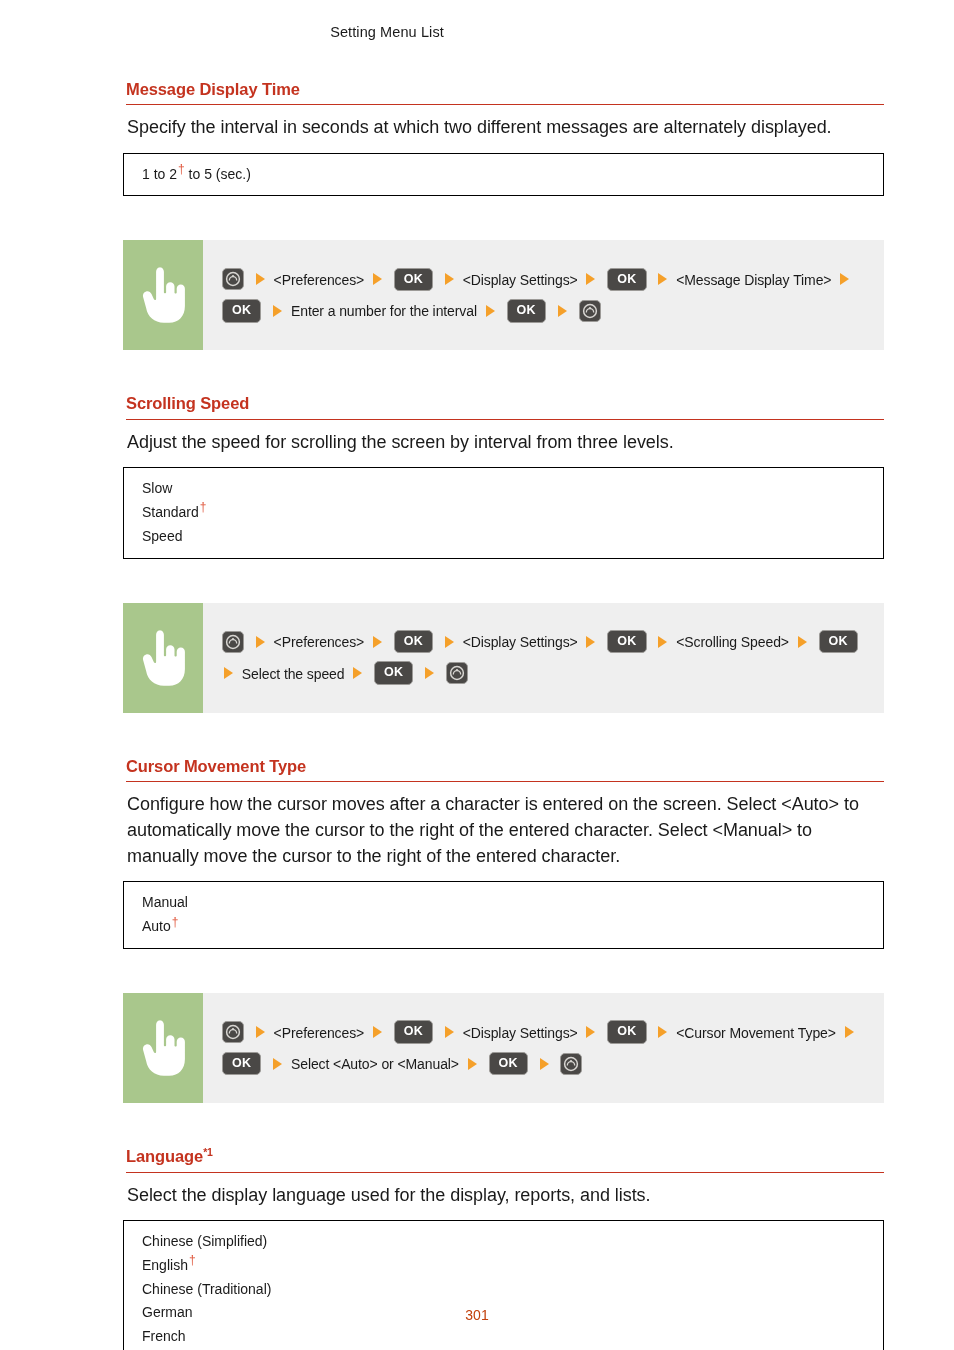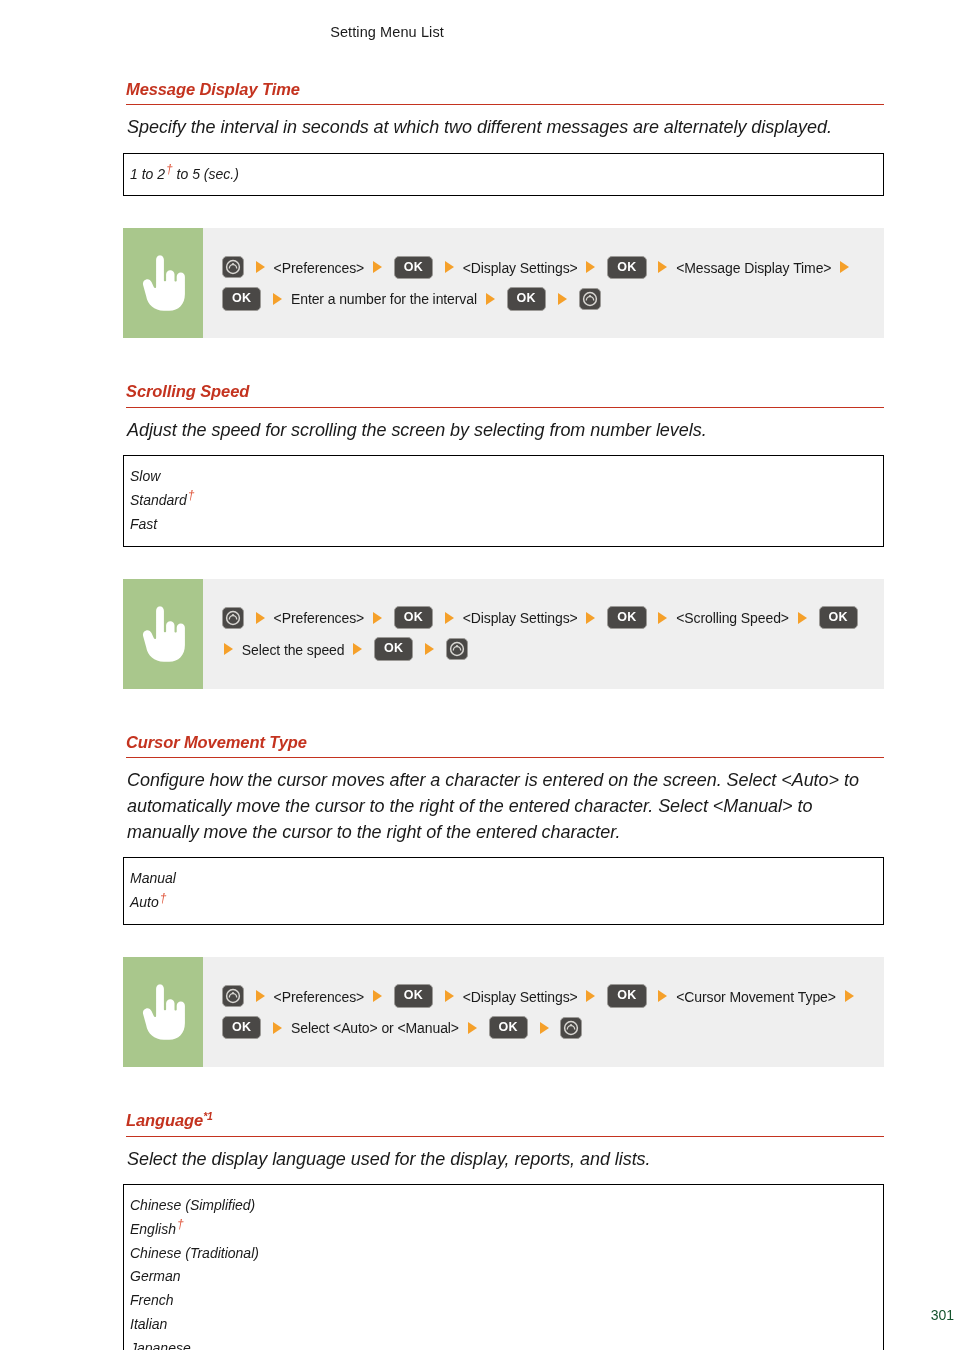--- a/index.html
+++ b/index.html
@@ -36,22 +36,21 @@
   
   .content {
     position: absolute;
     left: 123px;
     top: 80px;
     width: 761px;
   }
 
   
   .section {
-    margin-bottom: 0;
-    font-style: italic;
+    margin-bottom: 12px;
   }
   .sec-heading {
     font-size: 16.5px;
     font-weight: bold;
     color: #C4331F;
     border-bottom: 1.6px solid #C4331F;
     padding-bottom: 5px;
     margin: 0 0 9px 3px;
     line-height: 1.18;
     letter-spacing: -0.1px;
@@ -69,21 +68,21 @@
     margin: 0 0 12px 4px;
     color: #1a1a1a;
     letter-spacing: -0.05px;
     max-width: 760px;
   }
 
   
   .value-box {
     border: 1.4px solid #000000;
     box-sizing: border-box;
-    padding: 9px 0 9px 6px;
+    padding: 9px 0 9px 18px;
     font-size: 14px;
     line-height: 1.0;
     background: #fff;
   }
   .value-box .opt {
     padding: 2px 0 3px 0;
     line-height: 1.35;
     white-space: nowrap;
   }
   .dagger {
@@ -194,23 +193,23 @@
   }
   .gap-md  { height: 32px; }
   .gap-lg  { height: 44px; }
 
   
   .page-number {
     position: absolute;
     top: 1307px;
     left: 0;
     width: 954px;
-    text-align: right;
+    text-align: center;
     font-size: 14px;
-    color: #14532d;
+    color: #c2410c;
   }
 </style>
 </head>
 <body>
 
 <div class="page">
 
   <div class="running-header">Setting Menu List</div>
 
   <div class="content">
@@ -268,25 +267,25 @@
             </svg>
           </span>
         </div>
       </div>
     </div>
 
     <div class="gap-lg"></div>
 
     <div class="section">
       <div class="sec-heading">Scrolling Speed</div>
-      <div class="sec-desc">Adjust the speed for scrolling the screen by selecting from number levels.</div>
+      <div class="sec-desc">Adjust the speed for scrolling the screen by interval from three levels.</div>
       <div class="value-box">
         <div class="opt"><span>Slow</span></div>
         <div class="opt"><span>Standard</span><span class="dagger">†</span></div>
-        <div class="opt"><span>Fast</span></div>
+        <div class="opt"><span>Speed</span></div>
       </div>
     </div>
 
     <div class="gap-md"></div>
 
     <div class="proc">
       <div class="proc-icon">
         <span class="hand-icon">
           <svg viewBox="0 0 46 62" xmlns="http://www.w3.org/2000/svg">
             <path fill="#ffffff" d="M19.5 3.2c2.6 0 4.4 2.0 4.4 4.5v20.5c0 .6.5 1.1 1.1 1.1s1.1-.5 1.1-1.1v-5.6c0-2.4 1.9-4.3 4.2-4.3s4.2 1.9 4.2 4.3v5.8c0 .6.5 1.1 1.1 1.1s1.1-.5 1.1-1.1v-3.6c0-2.3 1.8-4.2 4.1-4.2s4.1 1.9 4.1 4.2v17.4c0 9.6-6.3 16.6-15.7 16.6h-5.4C14.2 58.8 7.6 52.4 6.2 44.3L3.1 33.0c-.7-2.6.7-4.9 3.0-5.6 2.2-.7 4.4.4 5.4 2.6l2.4 5.3c.3.6.9.9 1.5.7.4-.2.7-.6.7-1.1V7.7c0-2.5 1.8-4.5 4.4-4.5z"></path>

